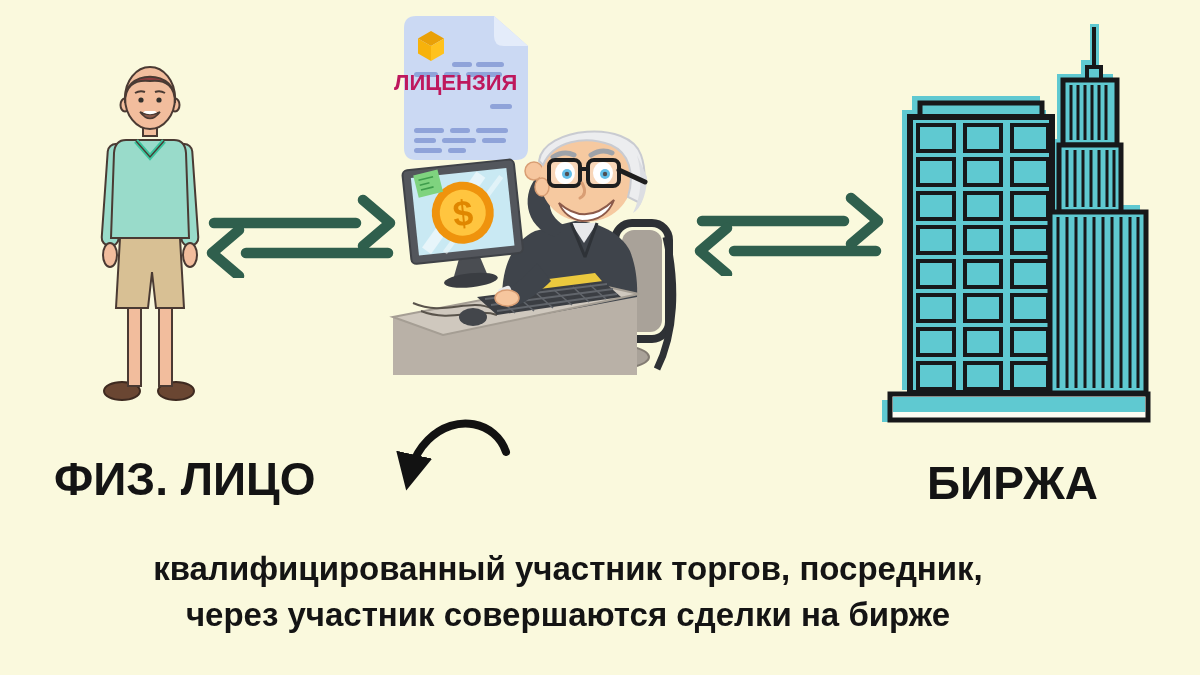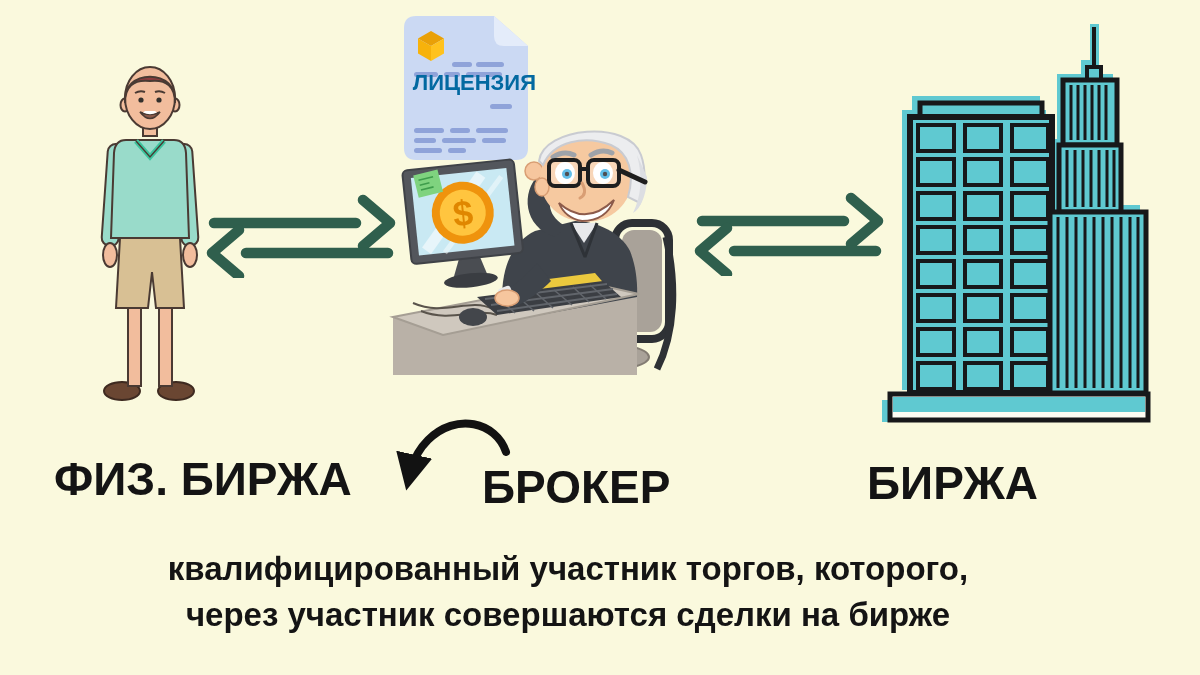--- a/index.html
+++ b/index.html
@@ -12,22 +12,22 @@
   .entity-label{
     position:absolute;font-weight:bold;font-size:46px;color:#141414;
     letter-spacing:0px;white-space:nowrap;
   }
   .desc{
     position:absolute;left:28px;width:1080px;top:546px;
     text-align:center;font-weight:bold;font-size:33px;color:#141414;
     line-height:46px;white-space:nowrap;
   }
   .license-text{
-    position:absolute;left:394px;top:70px;width:142px;text-align:right;
-    font-weight:bold;color:#0369a1;font-size:22px;line-height:26px;
+    position:absolute;left:394px;top:70px;width:142px;text-align:left;
+    font-weight:bold;color:#be185d;font-size:22px;line-height:26px;
   }
 </style>
 </head>
 <body>
 
 <div id="stage">
 
   <svg class="abs" style="left:84px;top:56px" width="132" height="346" viewBox="0 0 132 346">
 
     <ellipse cx="38" cy="335" rx="18" ry="9" fill="#6A4632" stroke="#3E2A20" stroke-width="2"></ellipse>
@@ -249,31 +249,30 @@
       <rect x="172" y="204" width="96" height="181" fill="#5FC9D1" stroke="#17181A" stroke-width="5"></rect>
       <path d="M180,209 V380 M189,209 V380 M198,209 V380 M207,209 V380 M216,209 V380 M225,209 V380 M234,209 V380 M243,209 V380 M252,209 V380 M260,209 V380" stroke="#17181A" stroke-width="3"></path>
     </g>
 
     <g>
       <rect x="12" y="386" width="258" height="26" fill="#FDFDF4" stroke="#17181A" stroke-width="5"></rect>
       <rect x="15" y="389" width="252" height="15" fill="#5FC9D1"></rect>
     </g>
   </svg>
 
-  <div class="entity-label" style="left:54px;top:452px">ФИЗ. БИРЖА</div>
-  <div class="entity-label" style="left:482px;top:460px">БРОКЕР</div>
-  <div class="entity-label" style="left:867px;top:456px">БИРЖА</div>
+  <div class="entity-label" style="left:54px;top:452px">ФИЗ. ЛИЦО</div>
+  <div class="entity-label" style="left:927px;top:456px">БИРЖА</div>
 
   <svg class="abs" style="left:386px;top:418px" width="125" height="100" viewBox="0 0 125 100">
     <defs>
       <marker id="ah" viewBox="0 0 10 10" refX="6.5" refY="5" markerWidth="4.6" markerHeight="4.6" orient="auto">
         <path d="M0,0 L10,5 L0,10 Z" fill="#121212"></path>
       </marker>
     </defs>
     <path d="M120,34 C110,4 70,-6 42,22 C33,31 28,41 25,51 L23,60" fill="none" stroke="#121212" stroke-width="8" stroke-linecap="round" marker-end="url(#ah)"></path>
   </svg>
 
   <div class="desc">
-    <div>квалифицированный участник торгов, которого,</div>
+    <div>квалифицированный участник торгов, посредник,</div>
     <div>через участник совершаются сделки на бирже</div>
   </div>
 
 </div>
 
 </body></html>

